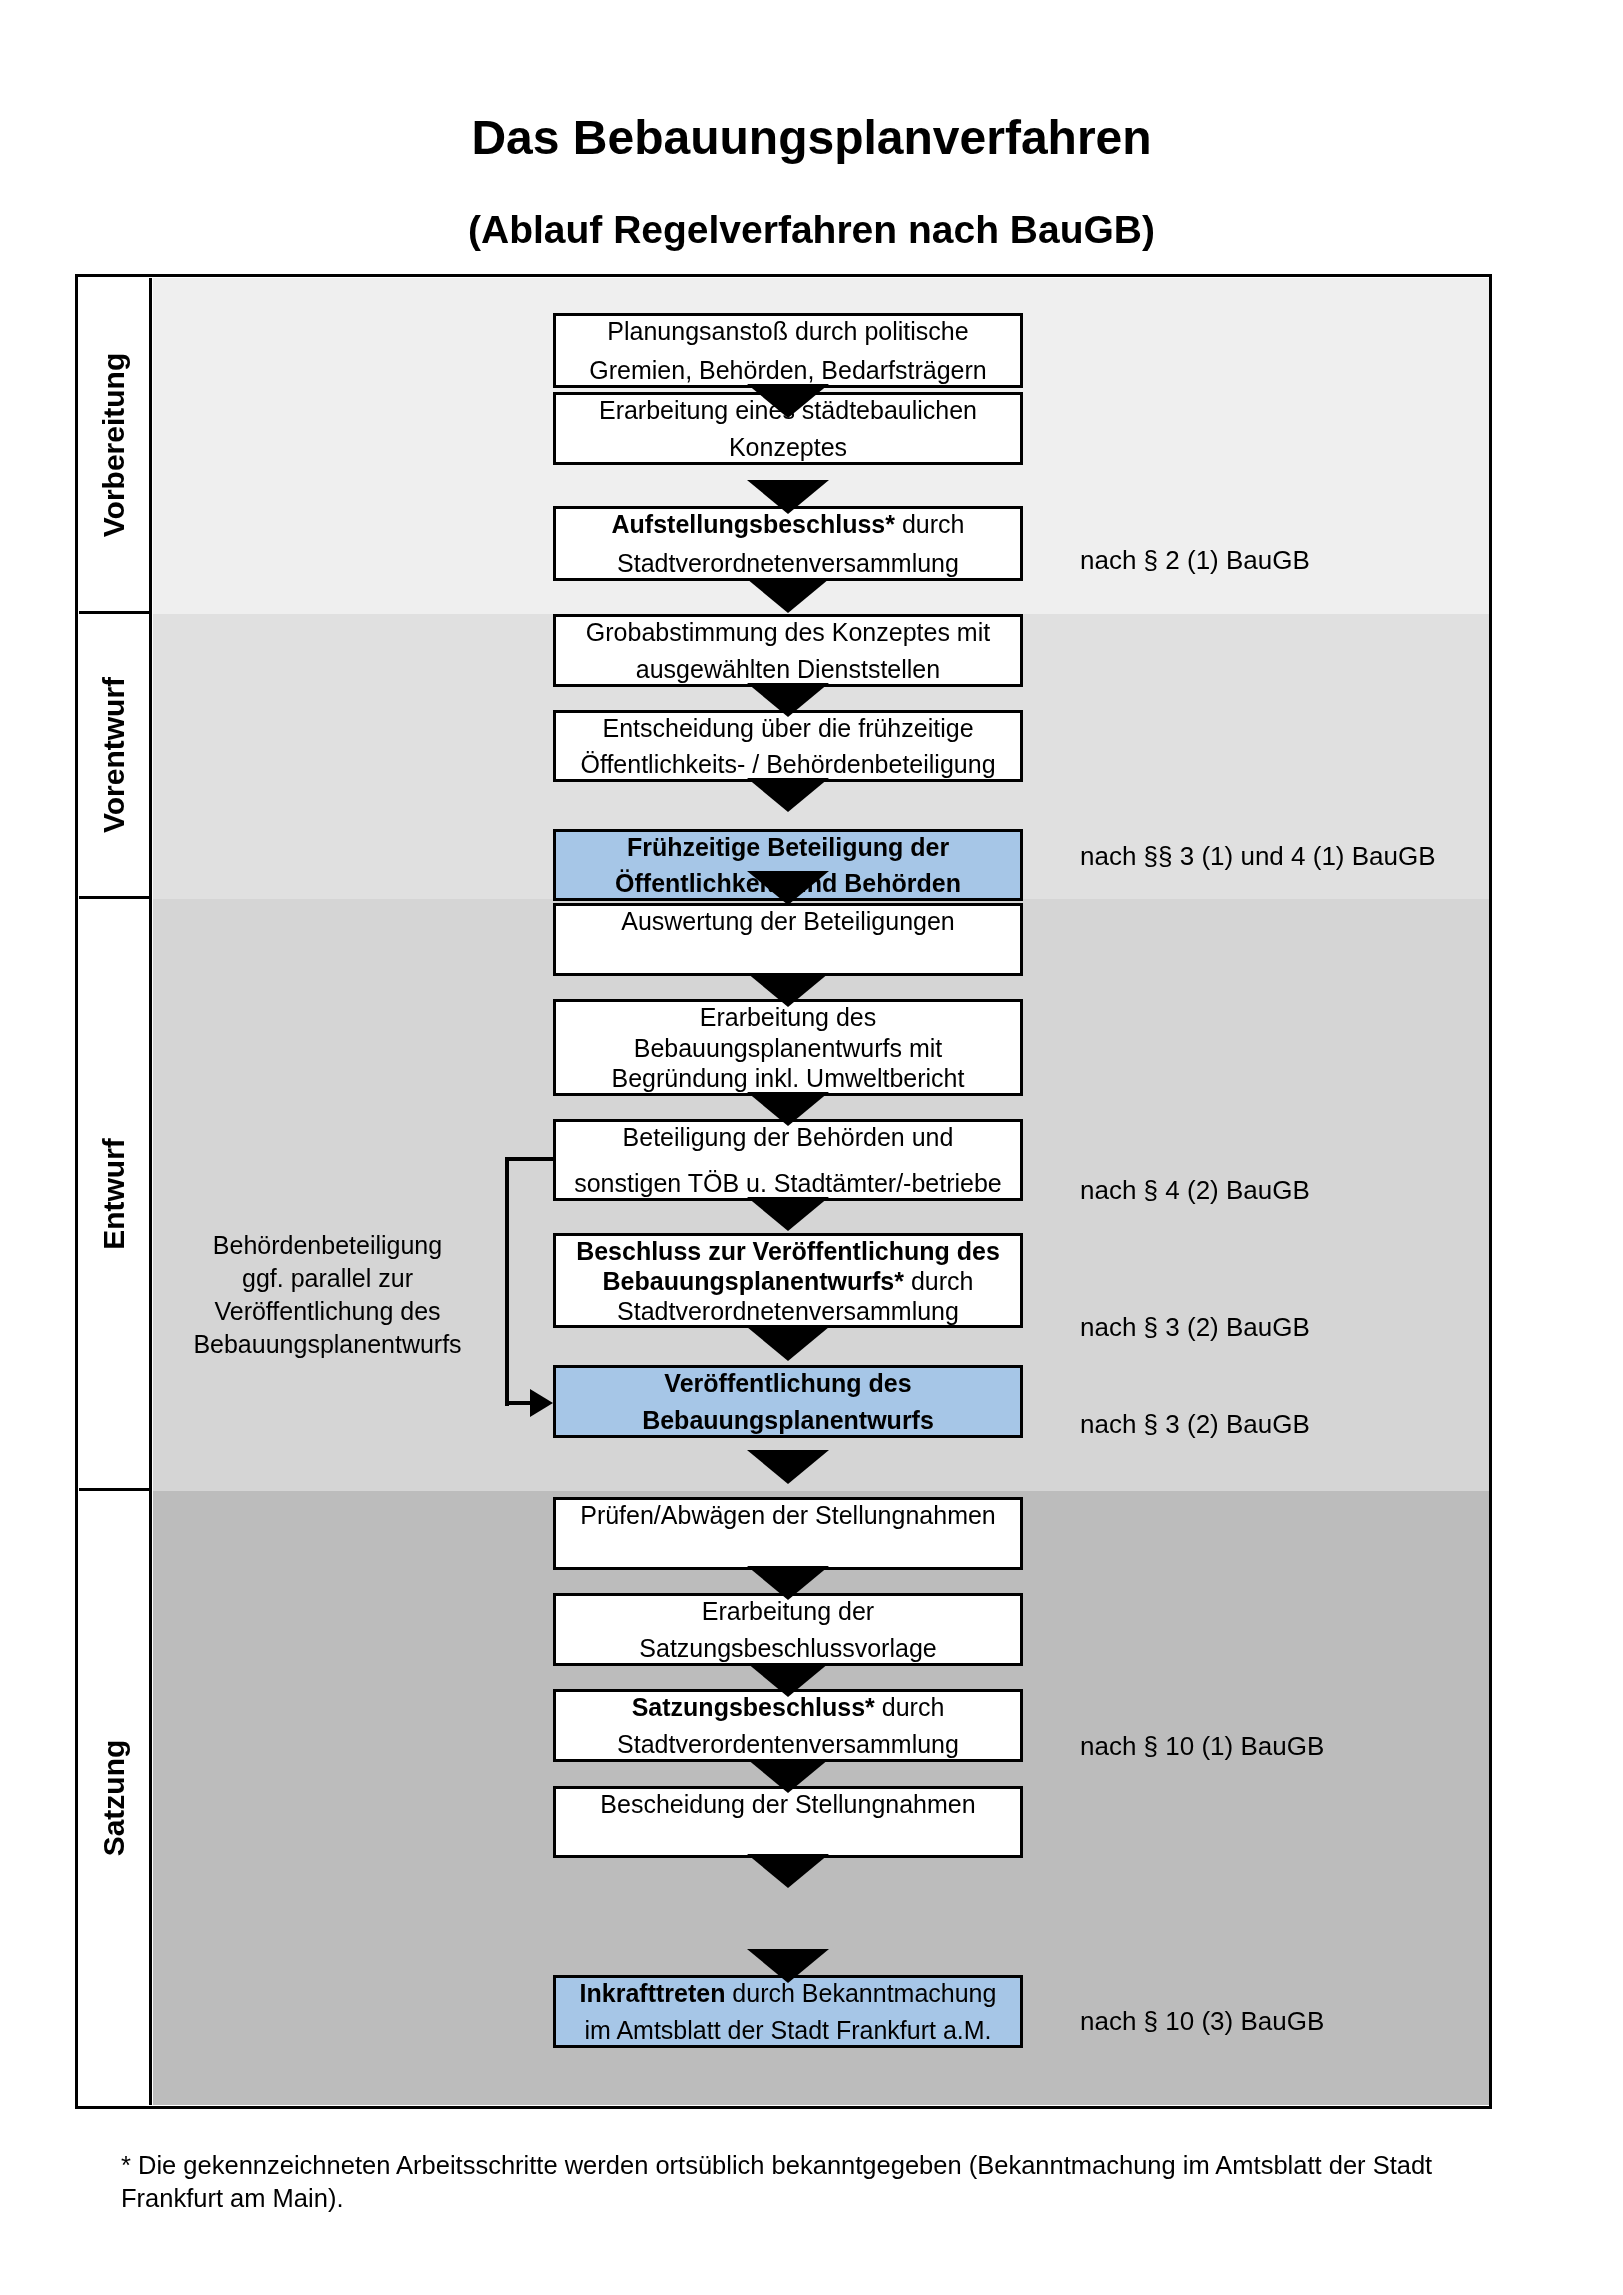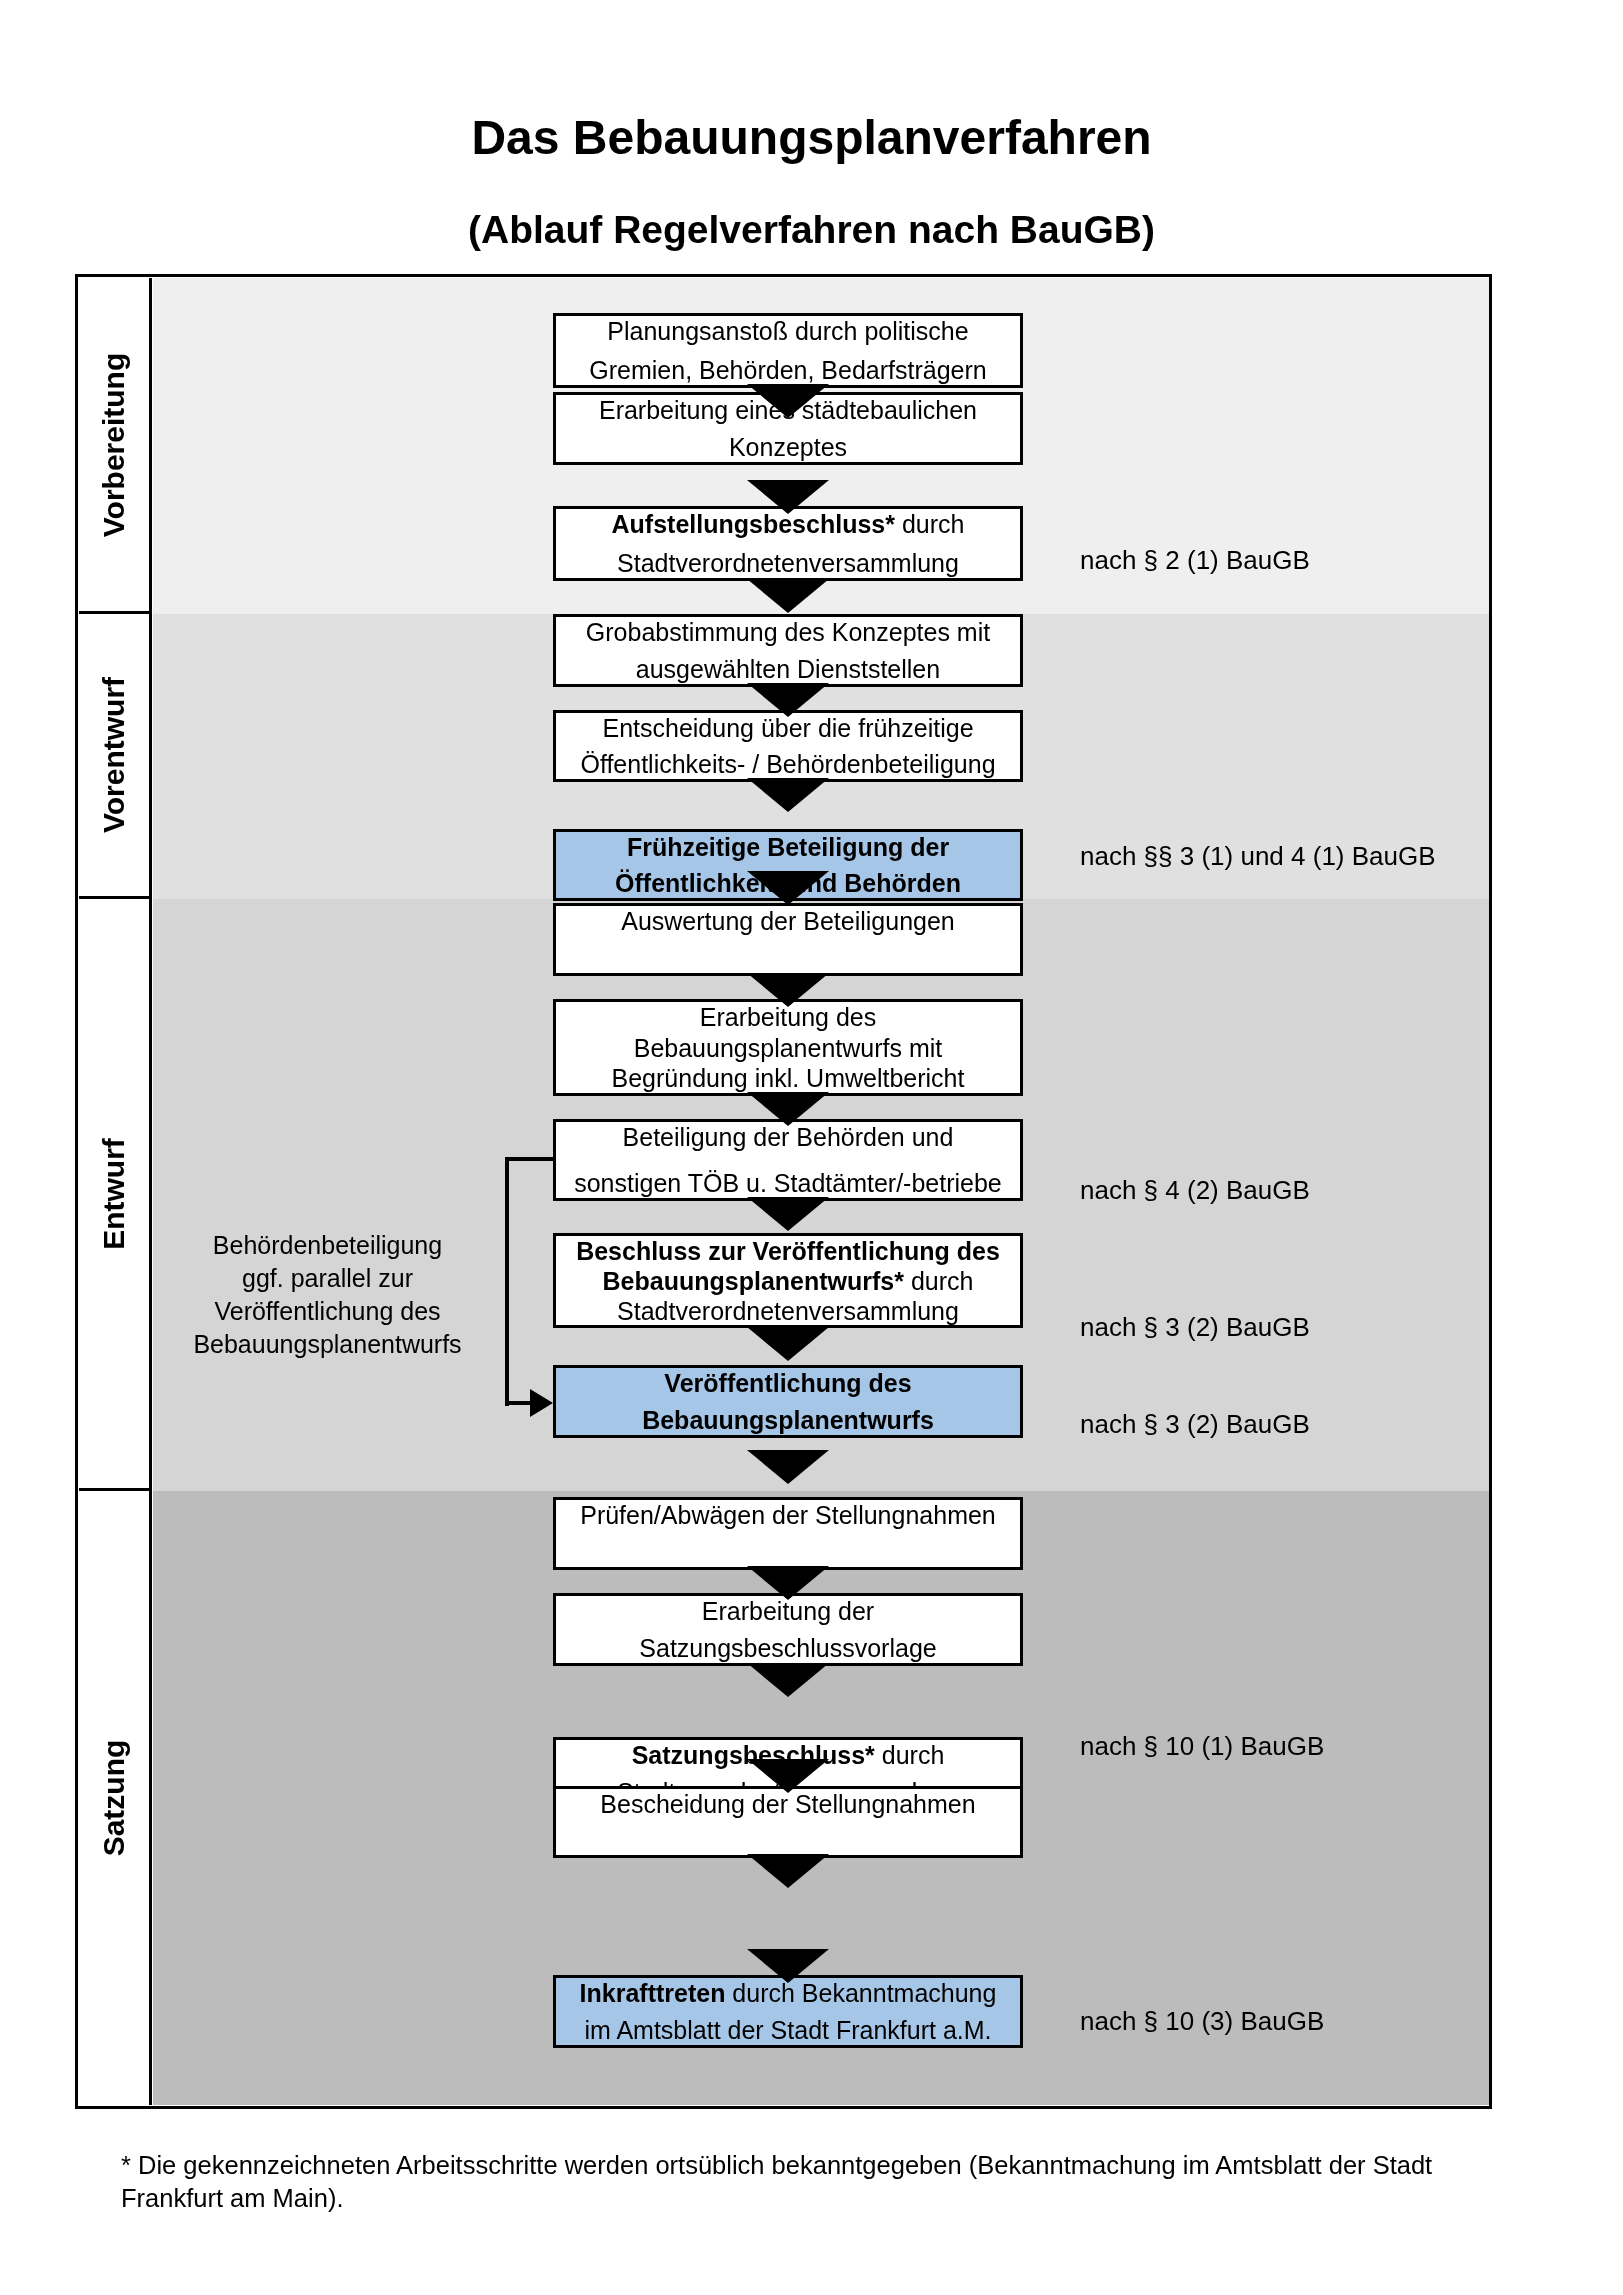--- a/index.html
+++ b/index.html
@@ -109,21 +109,21 @@
       <div><span style="font-weight: bold;">Veröffentlichung des</span></div>
       <div><span style="font-weight: bold;">Bebauungsplanentwurfs</span></div>
     </div>
   <div class="flow-box" style="top:1497px;height:73px;">
       <div><span>Prüfen/Abwägen der Stellungnahmen</span></div>
     </div>
   <div class="flow-box" style="top:1593px;height:73px;">
       <div><span>Erarbeitung der</span></div>
       <div><span>Satzungsbeschlussvorlage</span></div>
     </div>
-  <div class="flow-box" style="top:1689px;height:73px;margin-top:48px;">
+  <div class="flow-box" style="top:1689px;height:73px;">
       <div><span style="font-weight: bold;">Satzungsbeschluss*</span><span> durch</span></div>
       <div><span>Stadtverordentenversammlung</span></div>
     </div>
   <div class="flow-box" style="top:1786px;height:72px;">
       <div><span>Bescheidung der Stellungnahmen</span></div>
     </div>
   <div class="flow-box" style="top: 1975px; height: 73px; background: rgb(166, 198, 231);">
       <div><span style="font-weight: bold;">Inkrafttreten</span><span> durch Bekanntmachung</span></div>
       <div><span>im Amtsblatt der Stadt Frankfurt a.M.</span></div>
     </div>

